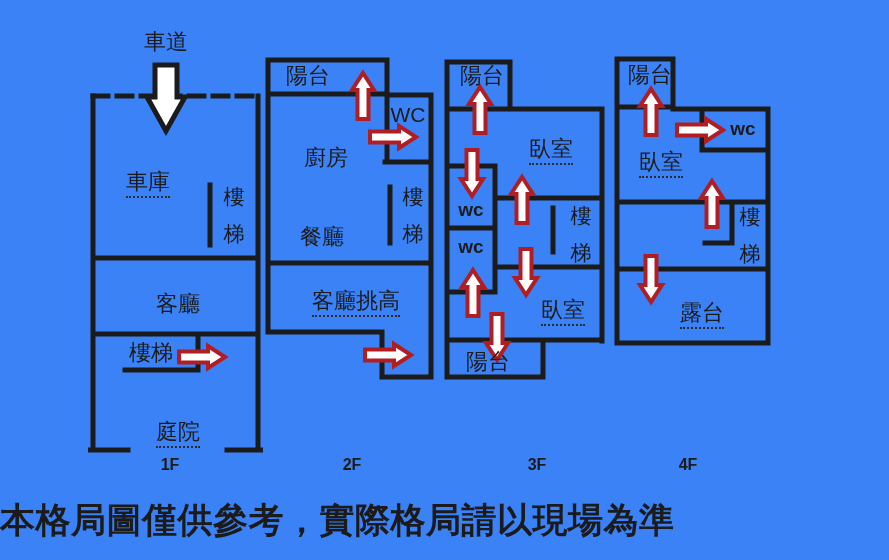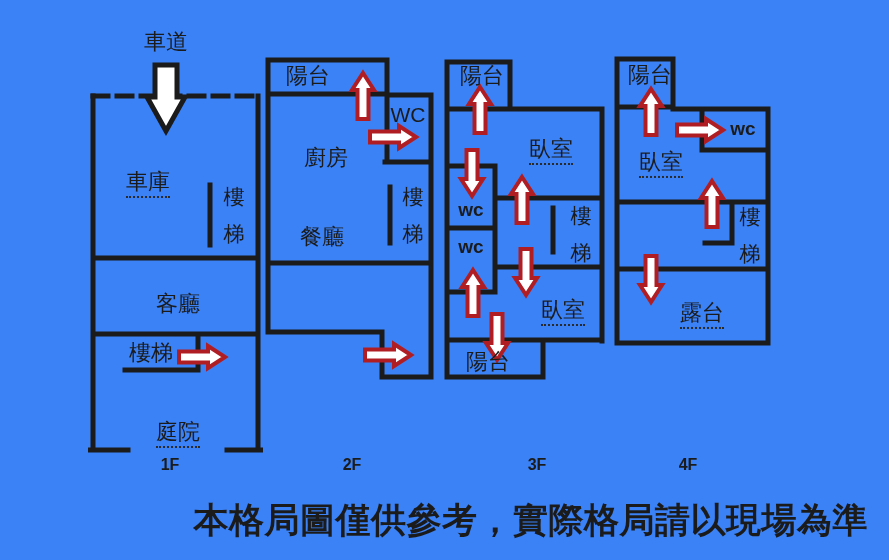--- a/index.html
+++ b/index.html
@@ -18,21 +18,21 @@
   }
   .u{border-bottom:2px dotted #2a2a2a;padding-bottom:3px;}
   .v{
     transform:none;white-space:normal;width:26px;word-break:break-all;
     text-align:center;line-height:37px;font-size:21px;
   }
   .wc{font-weight:600;font-size:19px;}
   .wc-big{font-weight:500;font-size:21px;}
   .floorlbl{font-weight:700;font-size:16px;}
   .disclaimer{
-    position:absolute;left:0;top:497px;width:868px;text-align:right;
+    position:absolute;left:0;top:497px;width:868px;text-align:left;
     font-size:35px;font-weight:700;letter-spacing:0.5px;white-space:nowrap;
   }
 </style>
 </head>
 <body>
 
 <div class="stage">
 
   <svg class="plan-svg" width="889" height="560" viewBox="0 0 889 560">
     <defs>
@@ -97,20 +97,21 @@
   <div class="lbl" style="left:178px;top:304px">客廳</div>
   <div class="lbl" style="left:151px;top:353px">樓梯</div>
   <div class="lbl u" style="left:178px;top:434px">庭院</div>
   <div class="lbl floorlbl" style="left:170px;top:465px">1F</div>
 
   <div class="lbl" style="left:308px;top:76px">陽台</div>
   <div class="lbl wc-big" style="left:408px;top:115px">WC</div>
   <div class="lbl" style="left:326px;top:158px">廚房</div>
   <div class="lbl" style="left:322px;top:237px">餐廳</div>
   <div class="lbl v" style="left:400px;top:178px">樓梯</div>
+  <div class="lbl u" style="left:356px;top:303px">客廳挑高</div>
   <div class="lbl floorlbl" style="left:352px;top:465px">2F</div>
 
   <div class="lbl" style="left:482px;top:76px">陽台</div>
   <div class="lbl u" style="left:551px;top:151px">臥室</div>
   <div class="lbl wc" style="left:471px;top:210px">wc</div>
   <div class="lbl wc" style="left:471px;top:247px">wc</div>
   <div class="lbl v" style="left:568px;top:197px">樓梯</div>
   <div class="lbl u" style="left:563px;top:312px">臥室</div>
   <div class="lbl" style="left:488px;top:362px">陽台</div>
   <div class="lbl floorlbl" style="left:537px;top:465px">3F</div>

